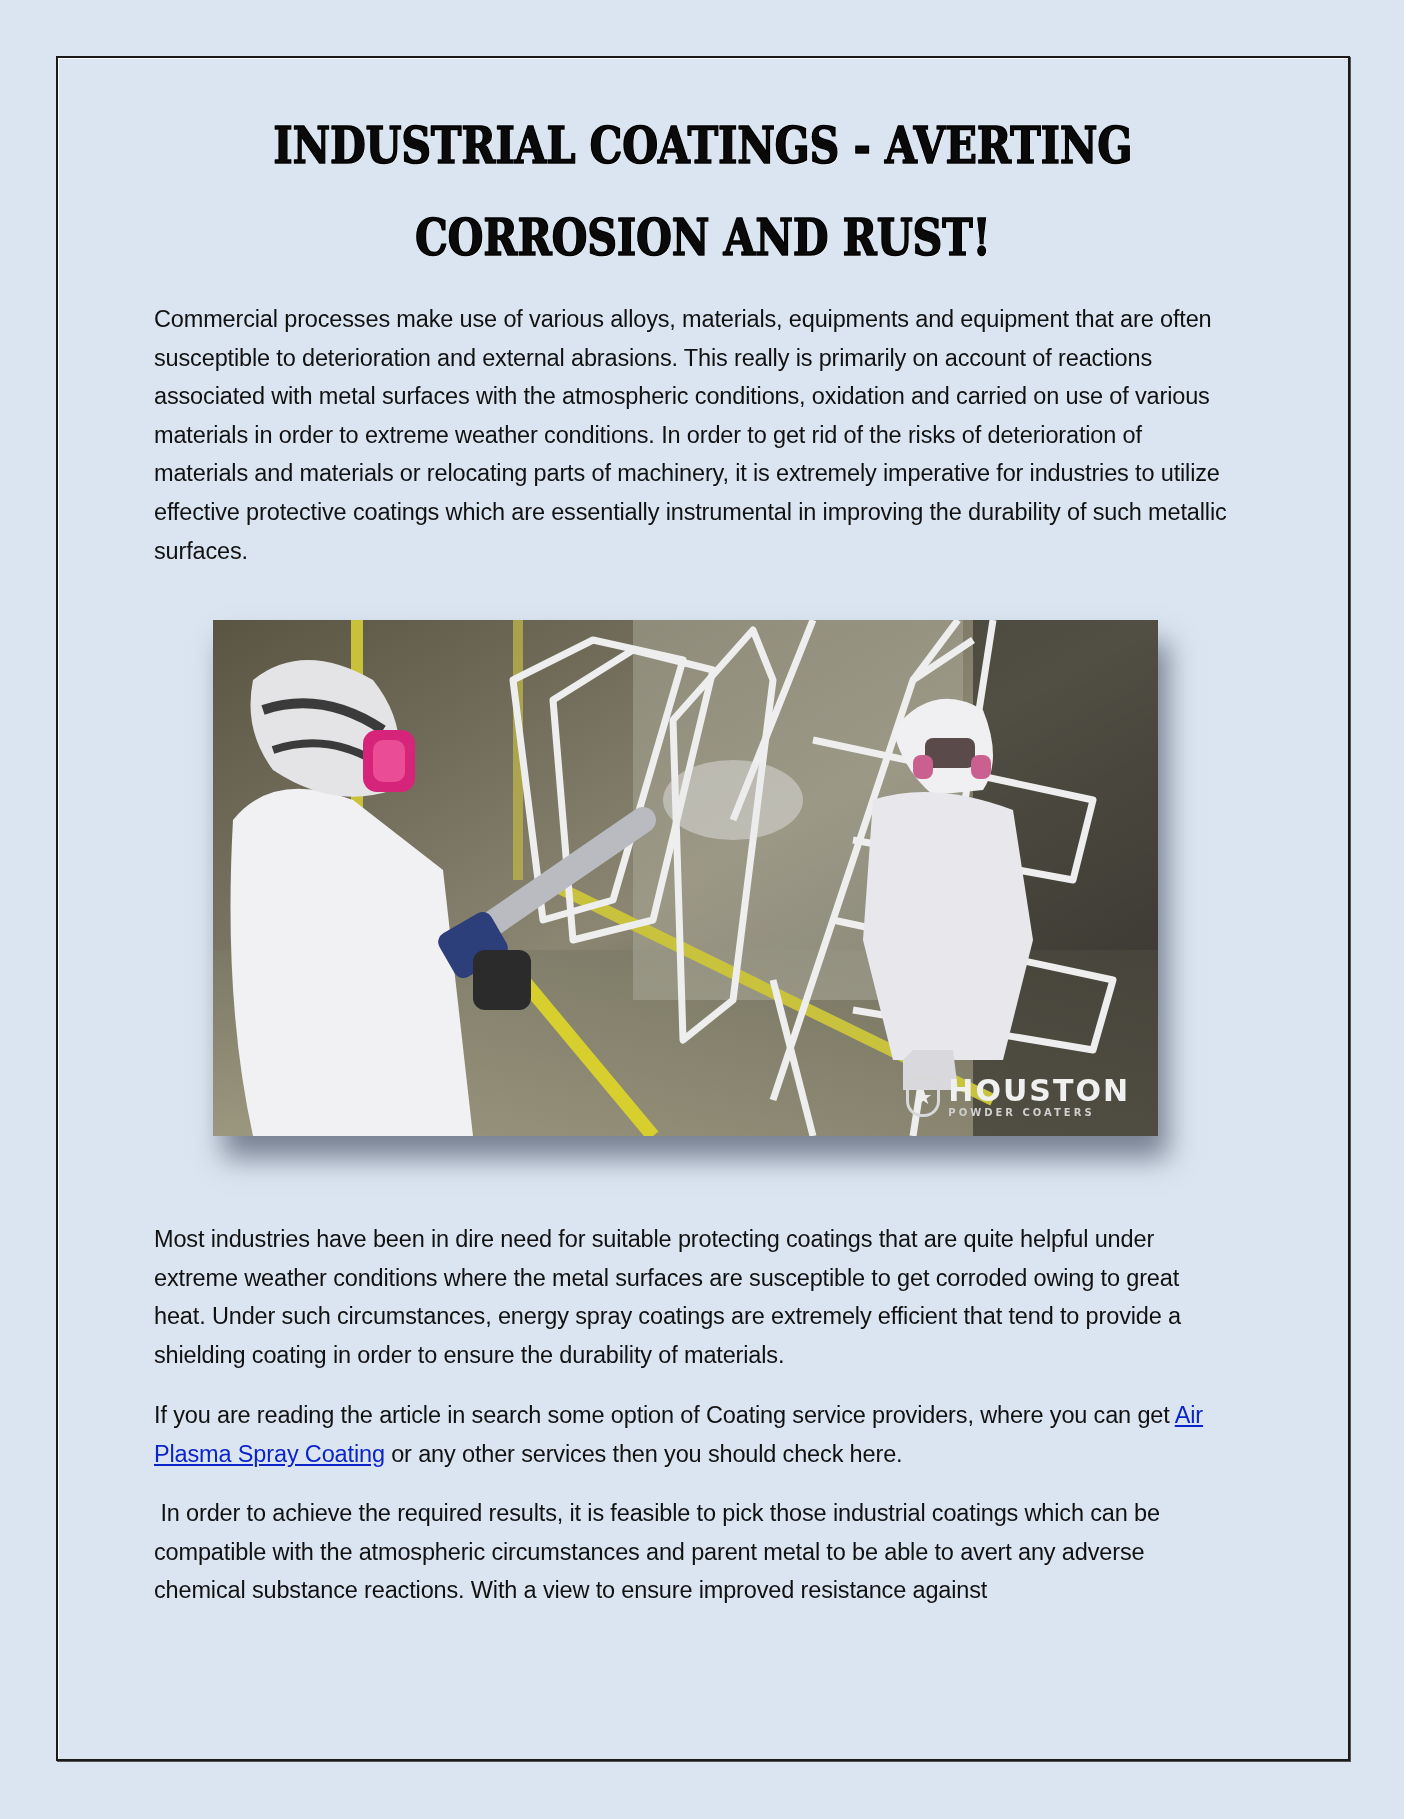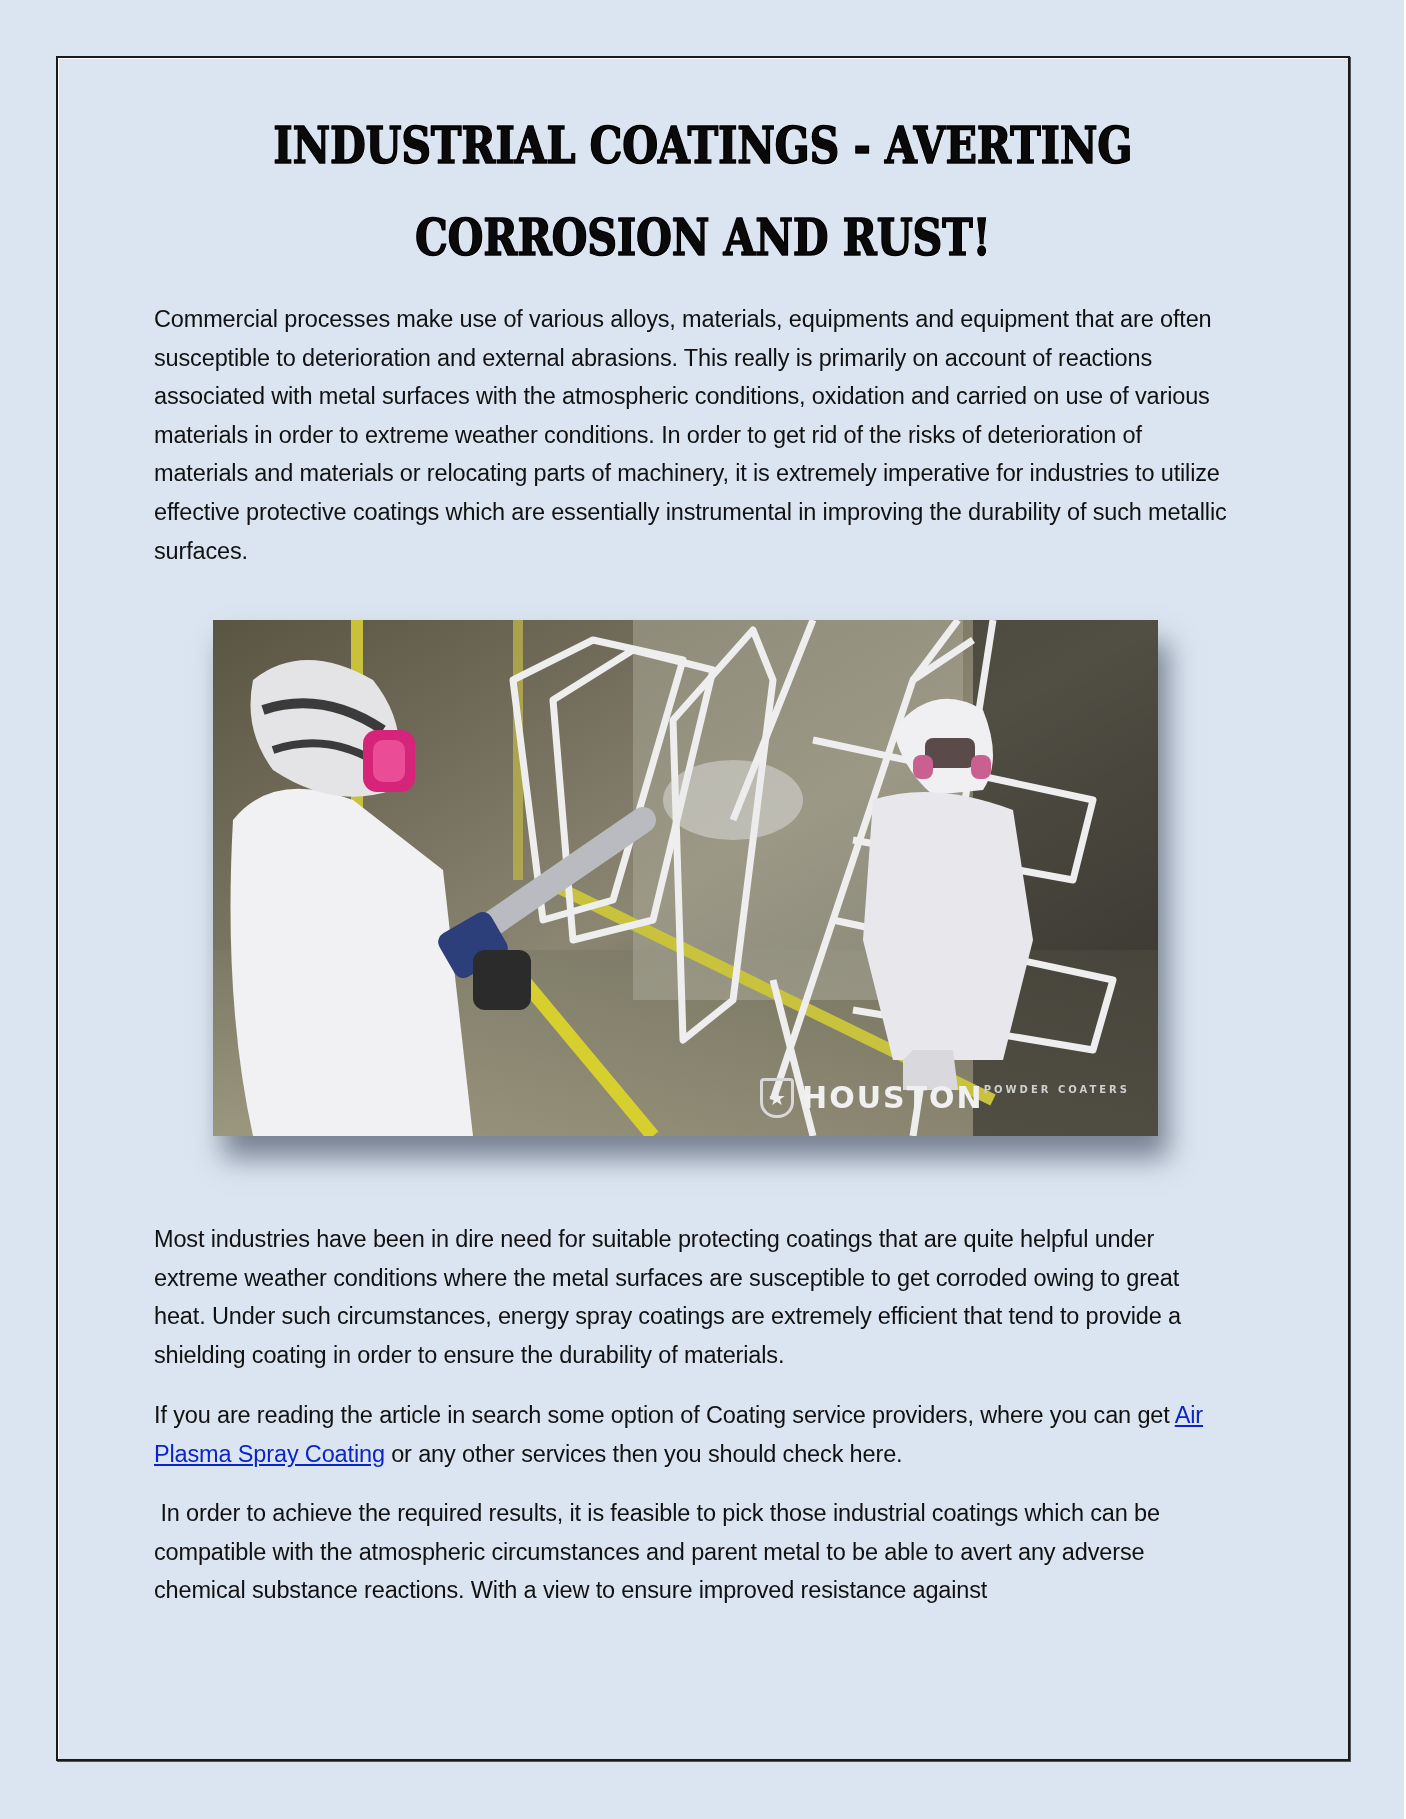--- a/index.html
+++ b/index.html
@@ -96,21 +96,21 @@
     border-radius: 4px 4px 16px 16px;
     display: flex;
     align-items: center;
     justify-content: center;
     font-size: 20px;
     color: #eeeeee;
     box-sizing: border-box;
   }
   .logo-text {
     display: flex;
-    flex-direction: row;
+    flex-direction: column;
     font-family: "DejaVu Sans", sans-serif;
     font-weight: bold;
     line-height: 1;
   }
   .logo-main {
     font-size: 30px;
     letter-spacing: 2px;
     color: #f0f0f0;
   }
   .logo-sub {

